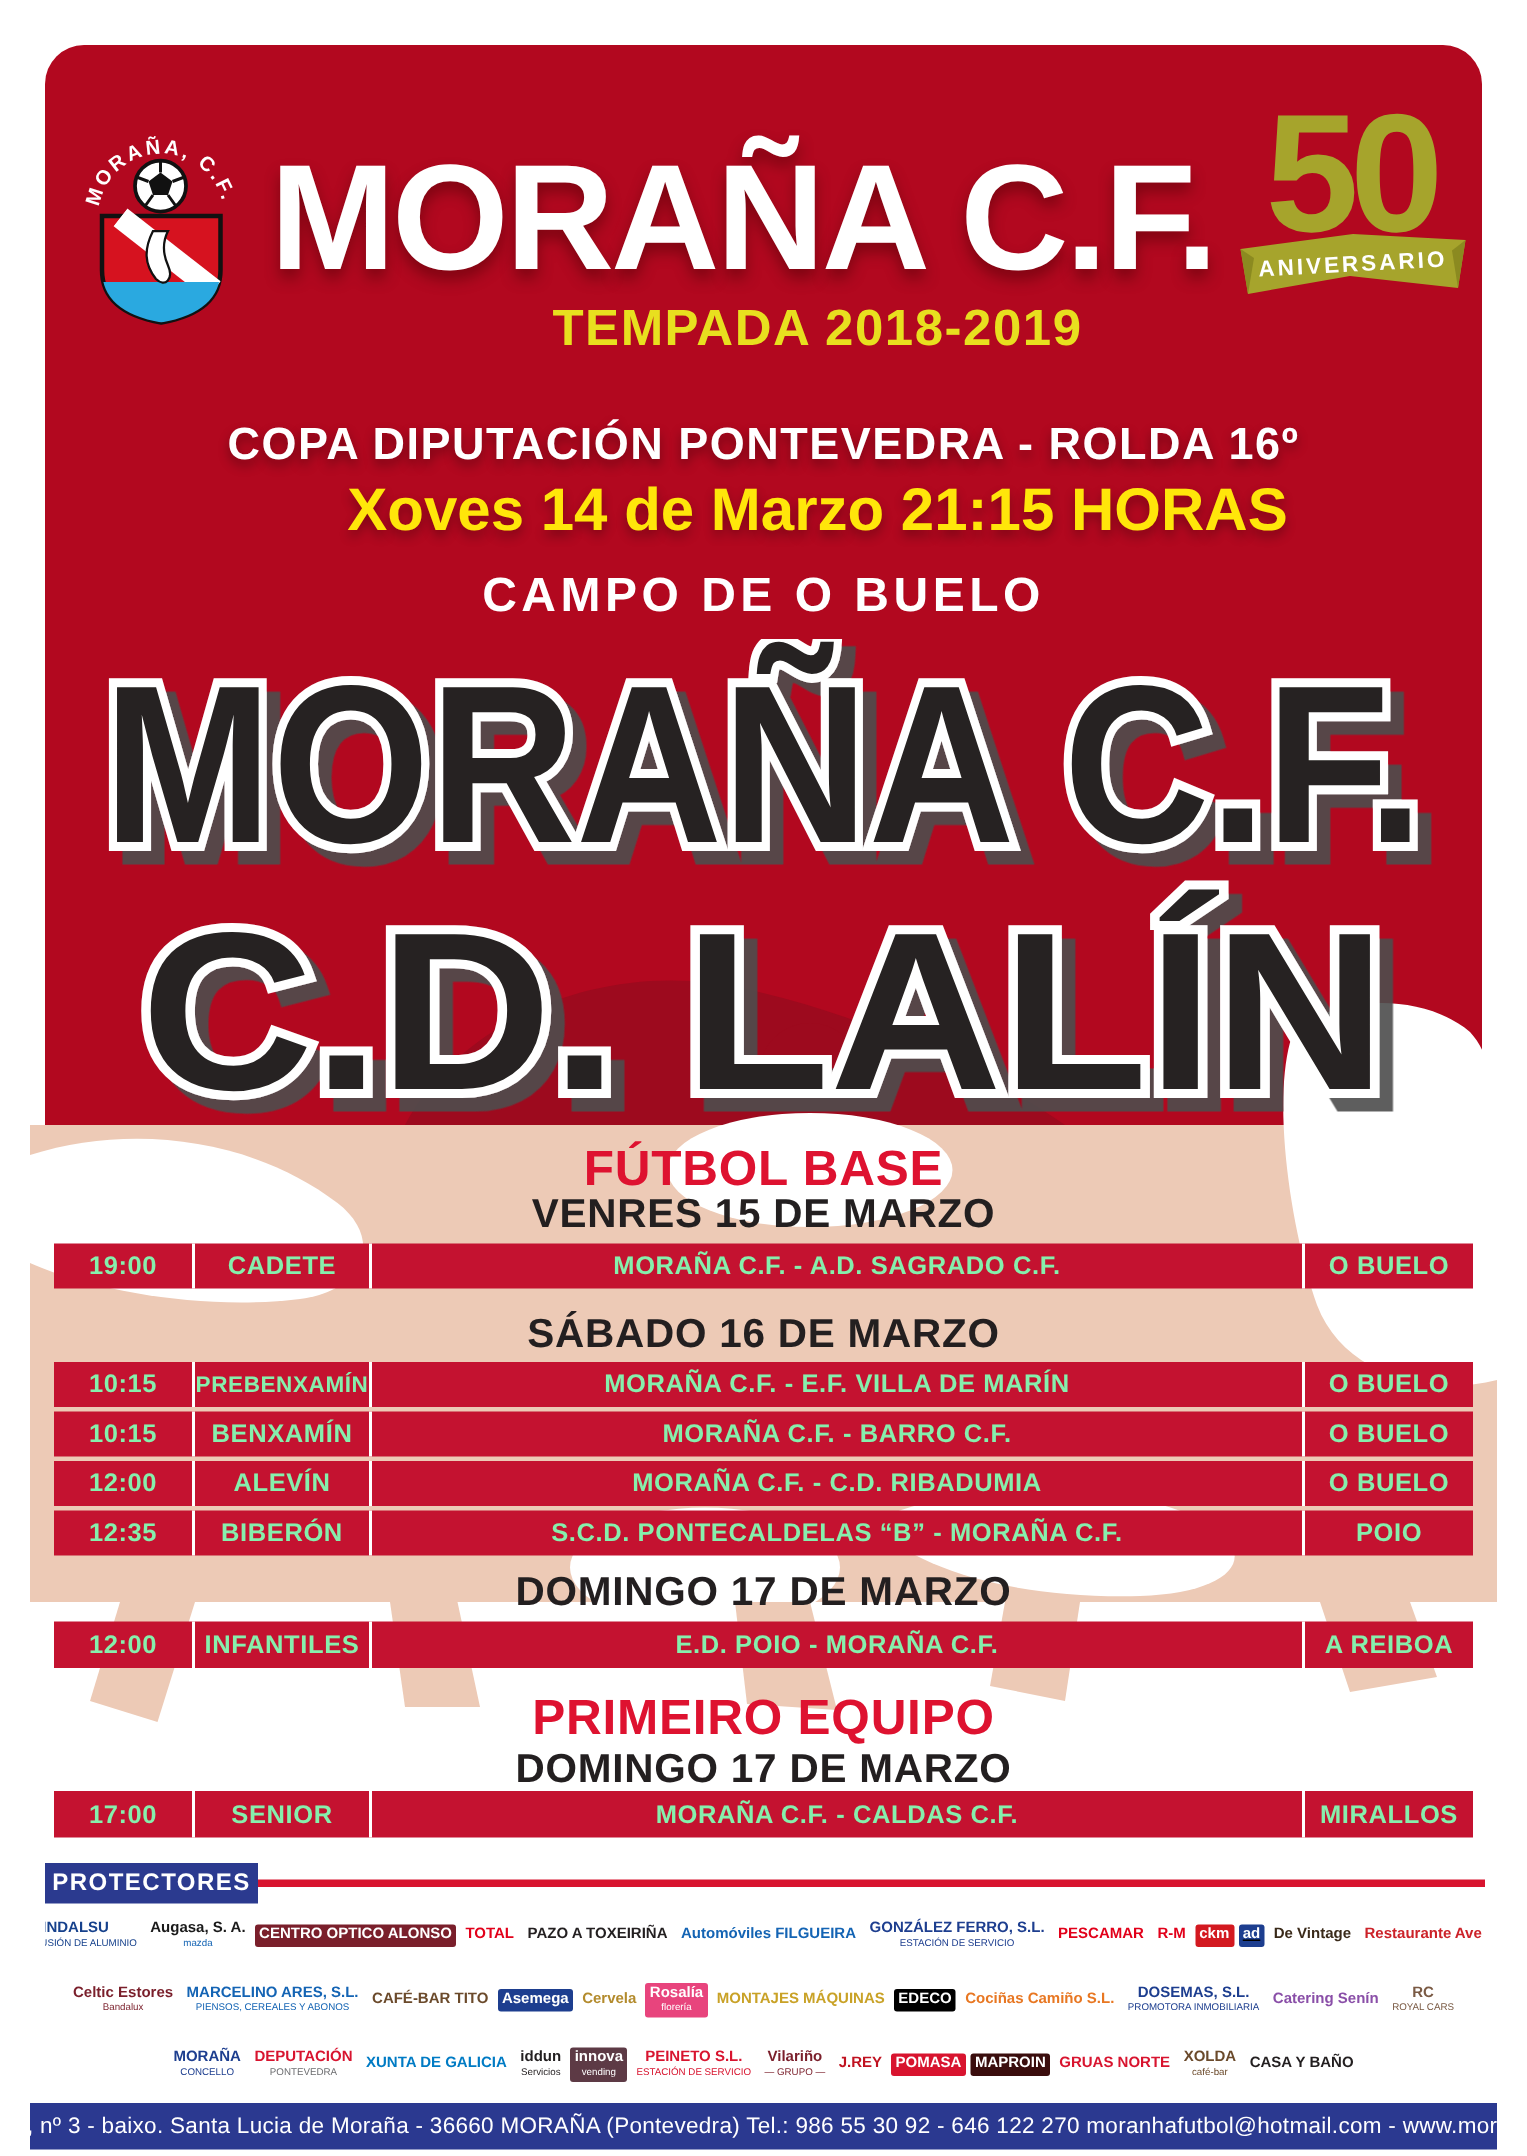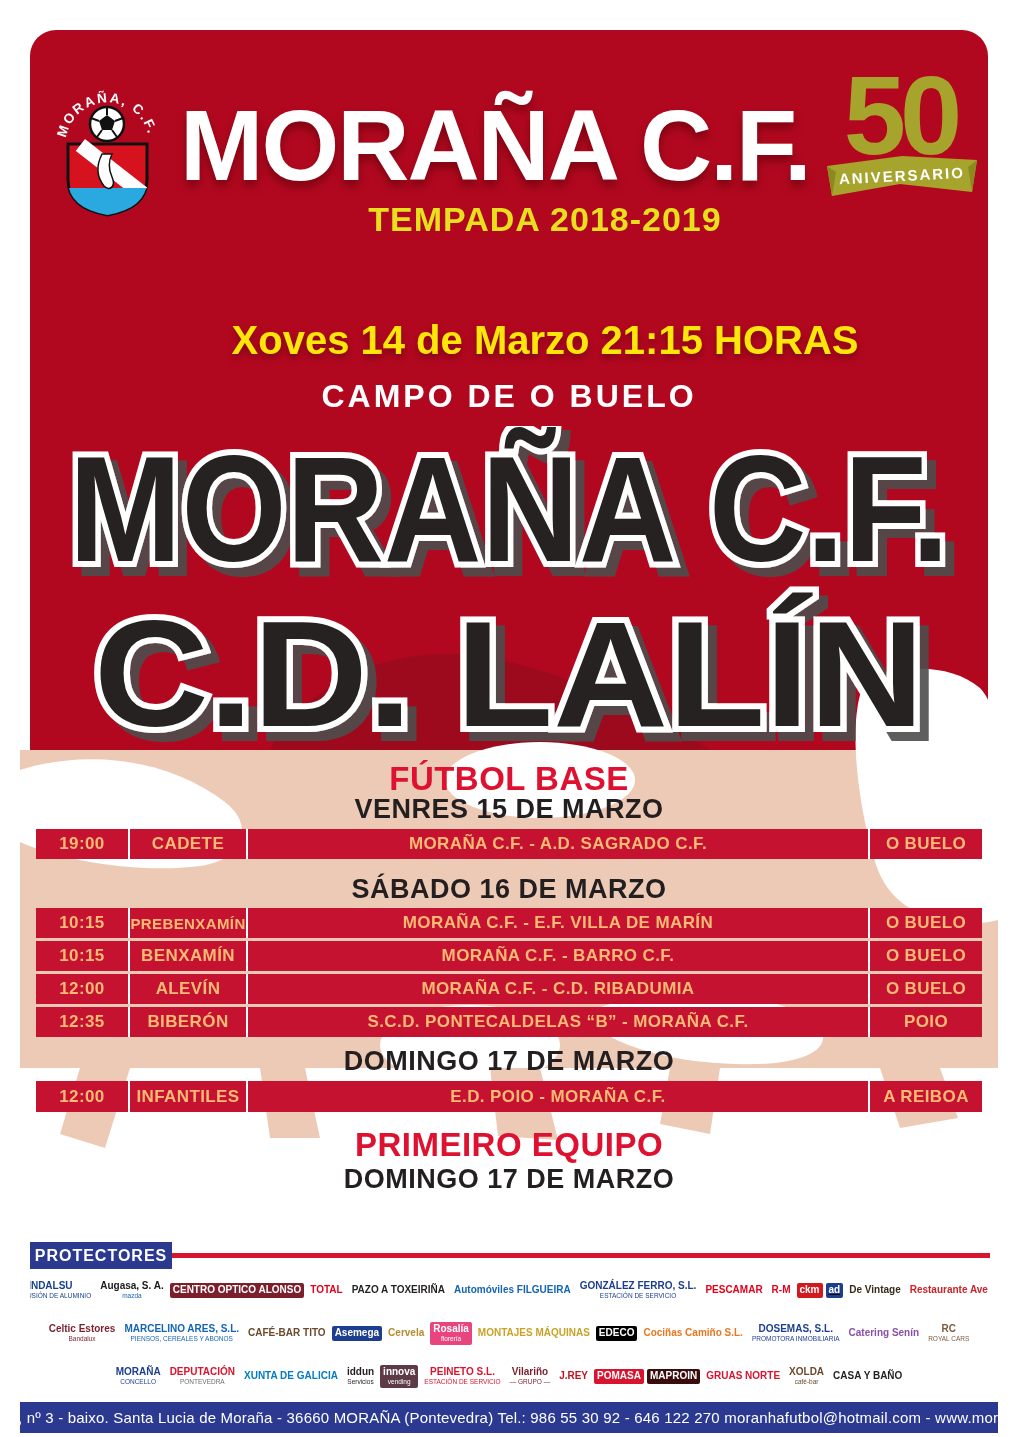--- a/index.html
+++ b/index.html
@@ -24,21 +24,21 @@
   
   .salmon{position:absolute;left:20px;top:750px;width:978px;height:318px;background:#edcab6;}
   .decor{position:absolute;left:20px;top:620px;width:978px;height:540px;z-index:1;pointer-events:none;}
   .bigtext{position:absolute;left:30px;top:426px;width:958px;height:330px;z-index:2;}
 
   
   .band-h{position:absolute;left:0;width:100%;text-align:center;z-index:5;font-weight:800;white-space:nowrap;}
   .h-red{color:#de1230;font-size:33px;letter-spacing:.5px;}
   .h-date{color:#231f20;font-size:27px;letter-spacing:.5px;}
   .sched-row{position:absolute;left:36px;width:946px;height:30px;background:#c41230;
-             display:flex;color:#fdba74;z-index:5;}
+             display:flex;color:#86efac;z-index:5;}
   .cell{display:flex;align-items:center;justify-content:center;font-size:17px;
         font-weight:bold;letter-spacing:.4px;white-space:nowrap;}
   .ct{width:92px;border-right:2px solid #fff;}
   .cc{width:116px;border-right:2px solid #fff;}
   .cm{flex:1;border-right:2px solid #fff;}
   .cv{width:112px;}
 
   
   .prot-box{position:absolute;left:30px;top:1242px;width:142px;height:27px;background:#2b3a8f;
             color:#fff;display:flex;align-items:center;justify-content:center;
@@ -86,20 +86,21 @@
     <div class="season">TEMPADA 2018-2019</div>
 
     <svg style="position:absolute;left:792px;top:30px;" width="160" height="155" viewBox="0 0 160 155">
       <text x="78" y="94" text-anchor="middle" font-size="112" font-weight="bold" fill="#a6a42c" letter-spacing="-6">50</text>
       <path d="M5,106 L80,96 L155,100 L150,132 L78,124 L10,136 Z" fill="#a6a42c"></path>
       <path d="M5,106 L14,112 L10,136 Z" fill="#8b8a20"></path>
       <path d="M155,100 L146,107 L150,132 Z" fill="#8b8a20"></path>
       <text x="80" y="121" text-anchor="middle" font-size="15" font-weight="bold" fill="#ffffff" letter-spacing="2" transform="rotate(-3 80 118)">ANIVERSARIO</text>
     </svg>
 
+    <div class="comp">COPA DIPUTACIÓN PONTEVEDRA - ROLDA 16º</div>
     <div class="dt">Xoves 14 de Marzo 21:15 HORAS</div>
     <div class="ven">CAMPO DE O BUELO</div>
   </div>
 
   <div class="salmon"></div>
 
   <svg class="decor" viewBox="0 0 978 540">
     <path d="M250,130 C290,55 390,18 480,40 C560,58 640,95 690,130 Z" fill="#9d0a1e"></path>
     <circle cx="520" cy="96" r="34" fill="#9d0a1e"></circle>
     <path d="M840,75 C855,45 925,38 960,68 C985,95 975,150 982,205 L978,300 C930,312 875,295 858,250 C842,205 828,120 840,75 Z" fill="#ffffff"></path>
@@ -170,20 +171,26 @@
   <div class="sched-row" style="top:1081px;height:31px">
     <div class="cell ct">12:00</div>
     <div class="cell cc">INFANTILES</div>
     <div class="cell cm">E.D. POIO - MORAÑA C.F.</div>
     <div class="cell cv">A REIBOA</div>
   </div>
 
   <div class="band-h h-red" style="top:1126px">PRIMEIRO EQUIPO</div>
   <div class="band-h h-date" style="top:1164px">DOMINGO 17 DE MARZO</div>
 
+  <div class="sched-row" style="top:1194px;height:31px">
+    <div class="cell ct">17:00</div>
+    <div class="cell cc">SENIOR</div>
+    <div class="cell cm">MORAÑA C.F. - CALDAS C.F.</div>
+    <div class="cell cv">MIRALLOS</div>
+  </div>
 
   <div class="prot-box">
     <span>PROTECTORES</span>
   </div>
   <div class="prot-line"></div>
 
   <div class="sp-row" style="top:1270px">
       <span class="chip">
         <b style="color: rgb(22, 65, 140);">INDALSU</b>
         <i style="color: rgb(22, 65, 140);">EXTRUSIÓN DE ALUMINIO</i>

